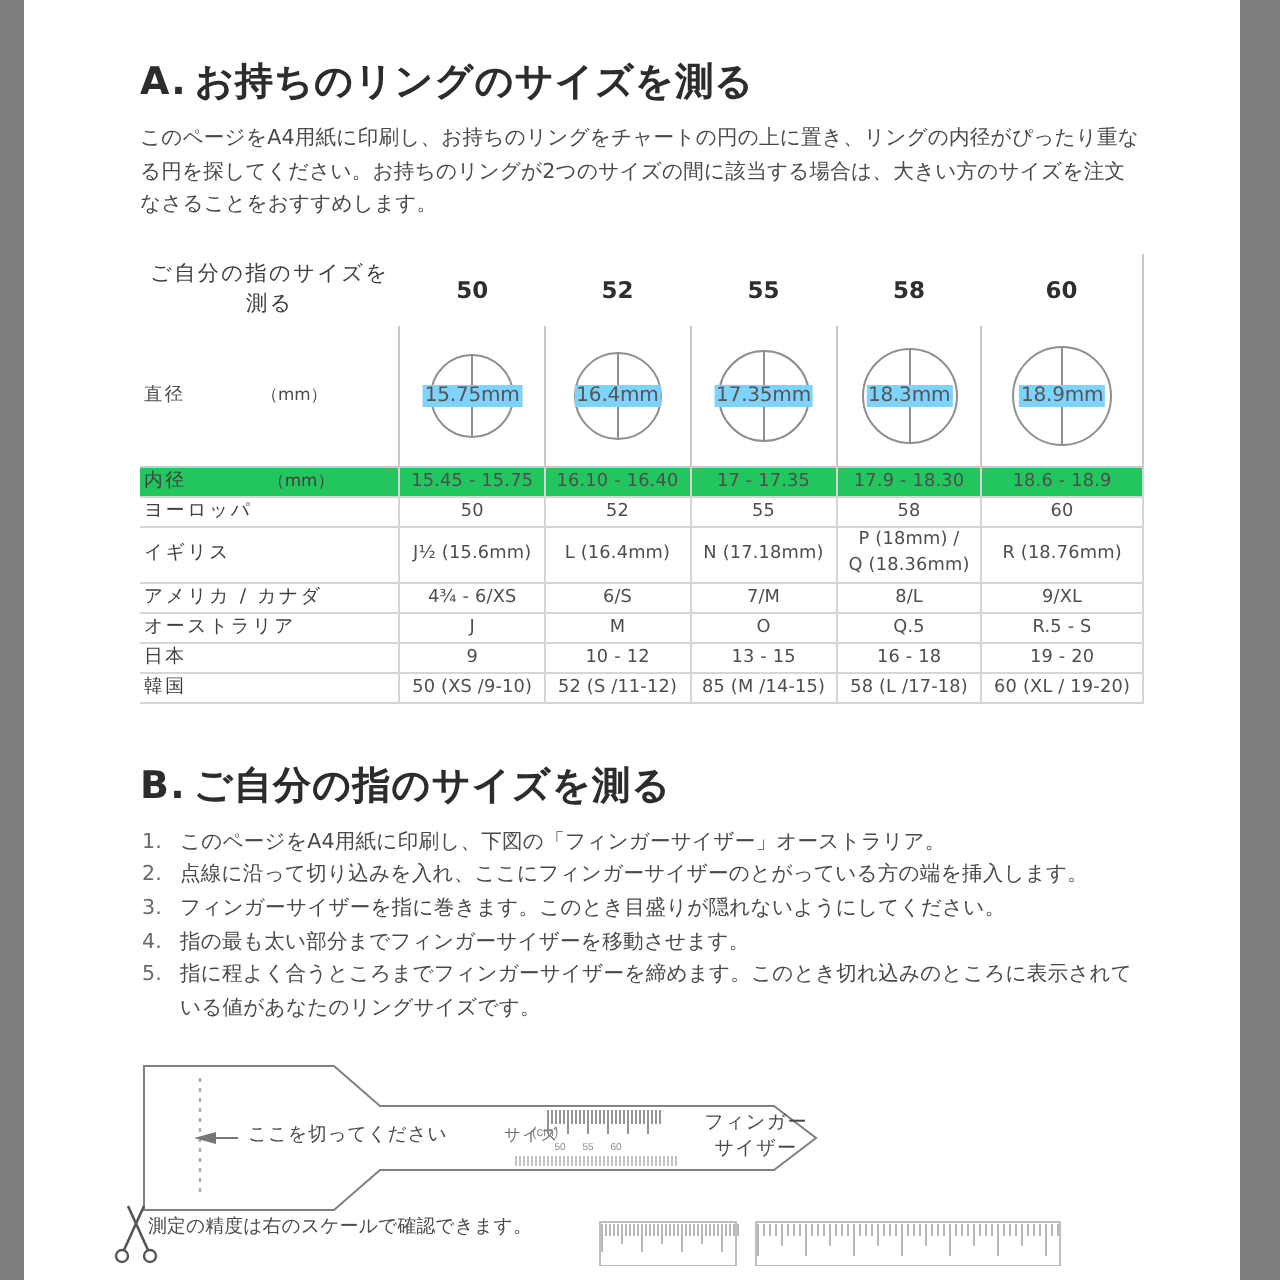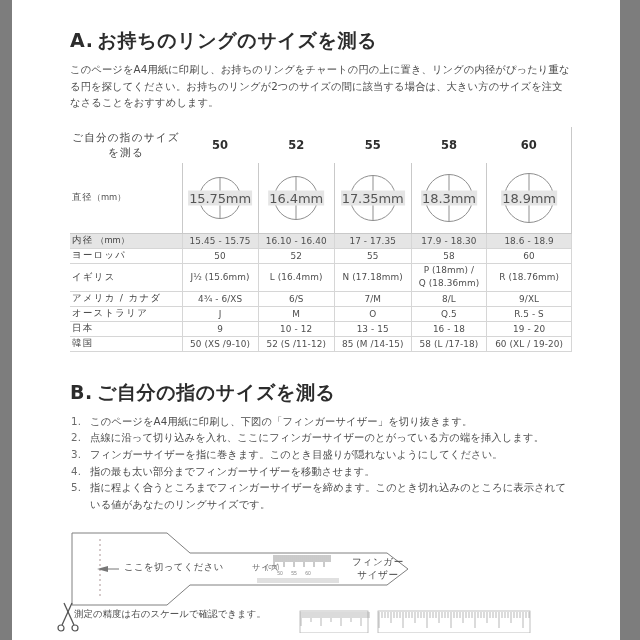--- a/index.html
+++ b/index.html
@@ -61,21 +61,21 @@
     text-align: center;
     vertical-align: middle;
   }
   .rowlabel {
     text-align: left !important;
     padding-left: 2px !important;
     width: 112px;
     letter-spacing: 1.1px;
     white-space: nowrap;
   }
-  .rowlabel .unit { letter-spacing: 0; font-size: 8.4px; }
+  .rowlabel .unit { letter-spacing: 0; font-size: 8.4px; margin-left: 38px; }
   .hdr-label {
     font-size: 10.6px;
     line-height: 1.45;
     letter-spacing: 1.2px;
     color: #3d3d3d;
     text-align: left;
     padding-left: 2px;
     vertical-align: bottom;
     padding-bottom: 4px;
   }
@@ -109,28 +109,28 @@
     left: 50%;
     top: -1px; bottom: -1px;
     width: 1px;
     background: #8f8f8f;
     transform: translateX(-0.5px);
   }
   .ring .dlabel {
     position: absolute;
     left: 50%; top: 50%;
     transform: translate(-50%, -50%);
-    font-size: 13px;
+    font-size: 10px;
     color: #555;
-    background: #e5e5e5;
+    background: #7dd3fc;
     padding: 0 1px;
     white-space: nowrap;
     letter-spacing: -0.1px;
   }
-  tr.shaded td { background: #e5e5e5; }
+  tr.shaded td { background: #22c55e; }
   tr.drow td {
     height: 15px;
     border-bottom: 1px solid #d6d6d6;
     border-left: 1px solid #d6d6d6;
     font-size: 8.9px;
     letter-spacing: 0.1px;
   }
   tr.drow td:last-child { border-right: 1px solid #d6d6d6; }
   tr.drow td.rowlabel {
     border-left: 0;
@@ -299,21 +299,21 @@
           </tr>
         </tbody>
     </table>
   </div>
 
   <div class="section">
     <h2 class="sec-title">
       <span class="sec-letter">B.</span><span>ご自分の指のサイズを測る</span>
     </h2>
     <ol class="steps" id="steps-list">
-        <li><span class="num">1.</span><span>このページをA4用紙に印刷し、下図の「フィンガーサイザー」を切り抜きます。</span></li>
+        <li><span class="num">1.</span><span>このページをA4用紙に印刷し、下図の「フィンガーサイザー」オーストラリア。</span></li>
         <li><span class="num">2.</span><span>点線に沿って切り込みを入れ、ここにフィンガーサイザーのとがっている方の端を挿入します。</span></li>
         <li><span class="num">3.</span><span>フィンガーサイザーを指に巻きます。このとき目盛りが隠れないようにしてください。</span></li>
         <li><span class="num">4.</span><span>指の最も太い部分までフィンガーサイザーを移動させます。</span></li>
         <li><span class="num">5.</span><span>指に程よく合うところまでフィンガーサイザーを締めます。このとき切れ込みのところに表示されている値があなたのリングサイズです。</span></li>
       </ol>
   </div>
 
   <div class="sizer-area">
     <svg class="sizer-svg" width="608" height="108" viewBox="0 0 608 108">
 

